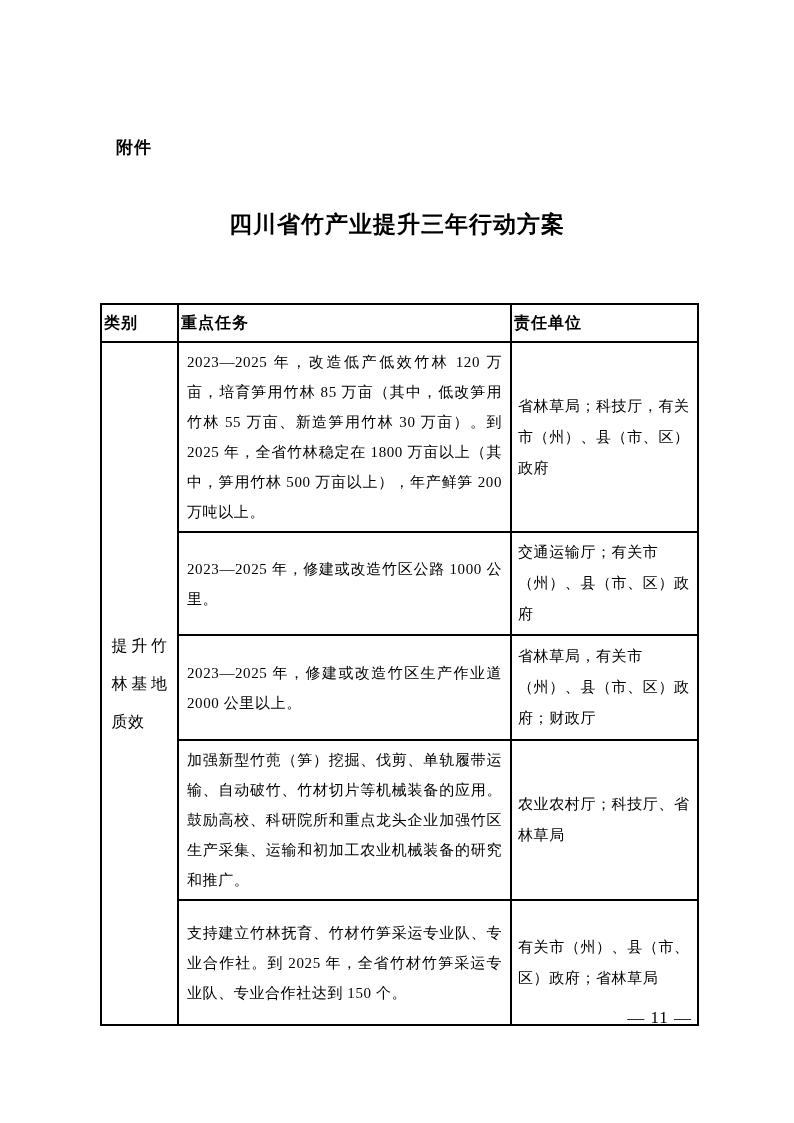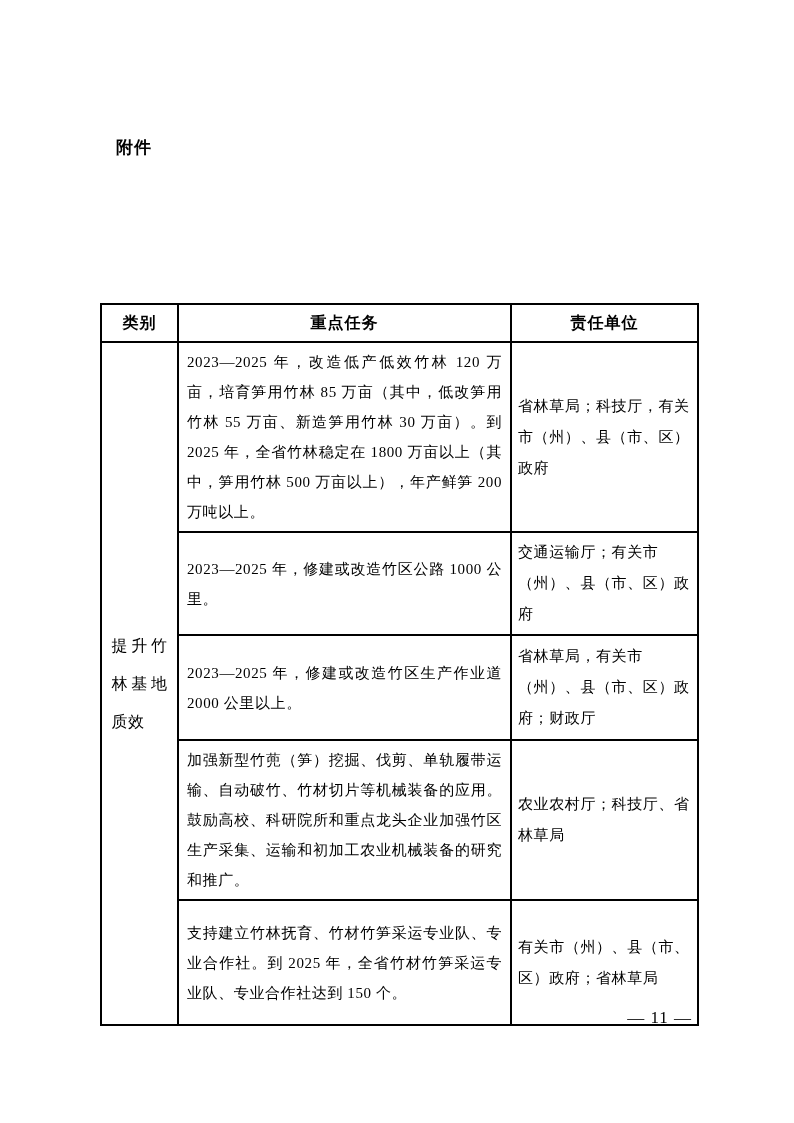--- a/index.html
+++ b/index.html
@@ -50,21 +50,21 @@
   table.task-table th,
   table.task-table td {
     border: 2px solid #000000;
     vertical-align: middle;
     box-sizing: border-box;
   }
   table.task-table th {
     font-family: "Liberation Sans", "DejaVu Sans", sans-serif;
     font-weight: bold;
     font-size: 16px;
-    text-align: center;
+    text-align: left;
     height: 38px;
     padding: 2px;
     letter-spacing: 1px;
   }
   td.cat-cell {
     text-align: center;
   }
   .cat-inner {
     width: 56px;
     margin: 0 auto;
@@ -108,20 +108,21 @@
   tr.body-row-4   { height: 125px; }
 </style>
 </head>
 <body>
 
 <div class="page">
 
   <div class="attachment">附件</div>
 
   <div class="title-block">
+    <div>四川省竹产业提升三年行动方案</div>
   </div>
 
   <table class="task-table">
     <colgroup>
       <col style="width:77px">
       <col style="width:333px">
       <col style="width:187px">
     </colgroup>
     <tbody>
       <tr class="header-row">

